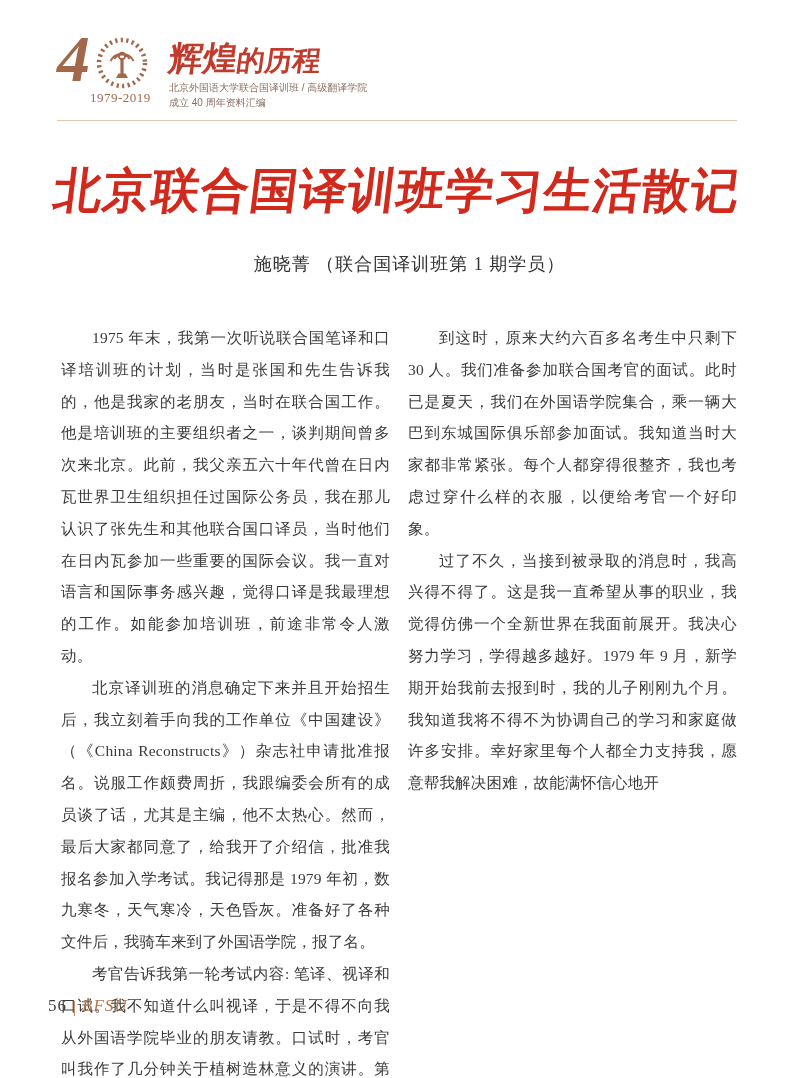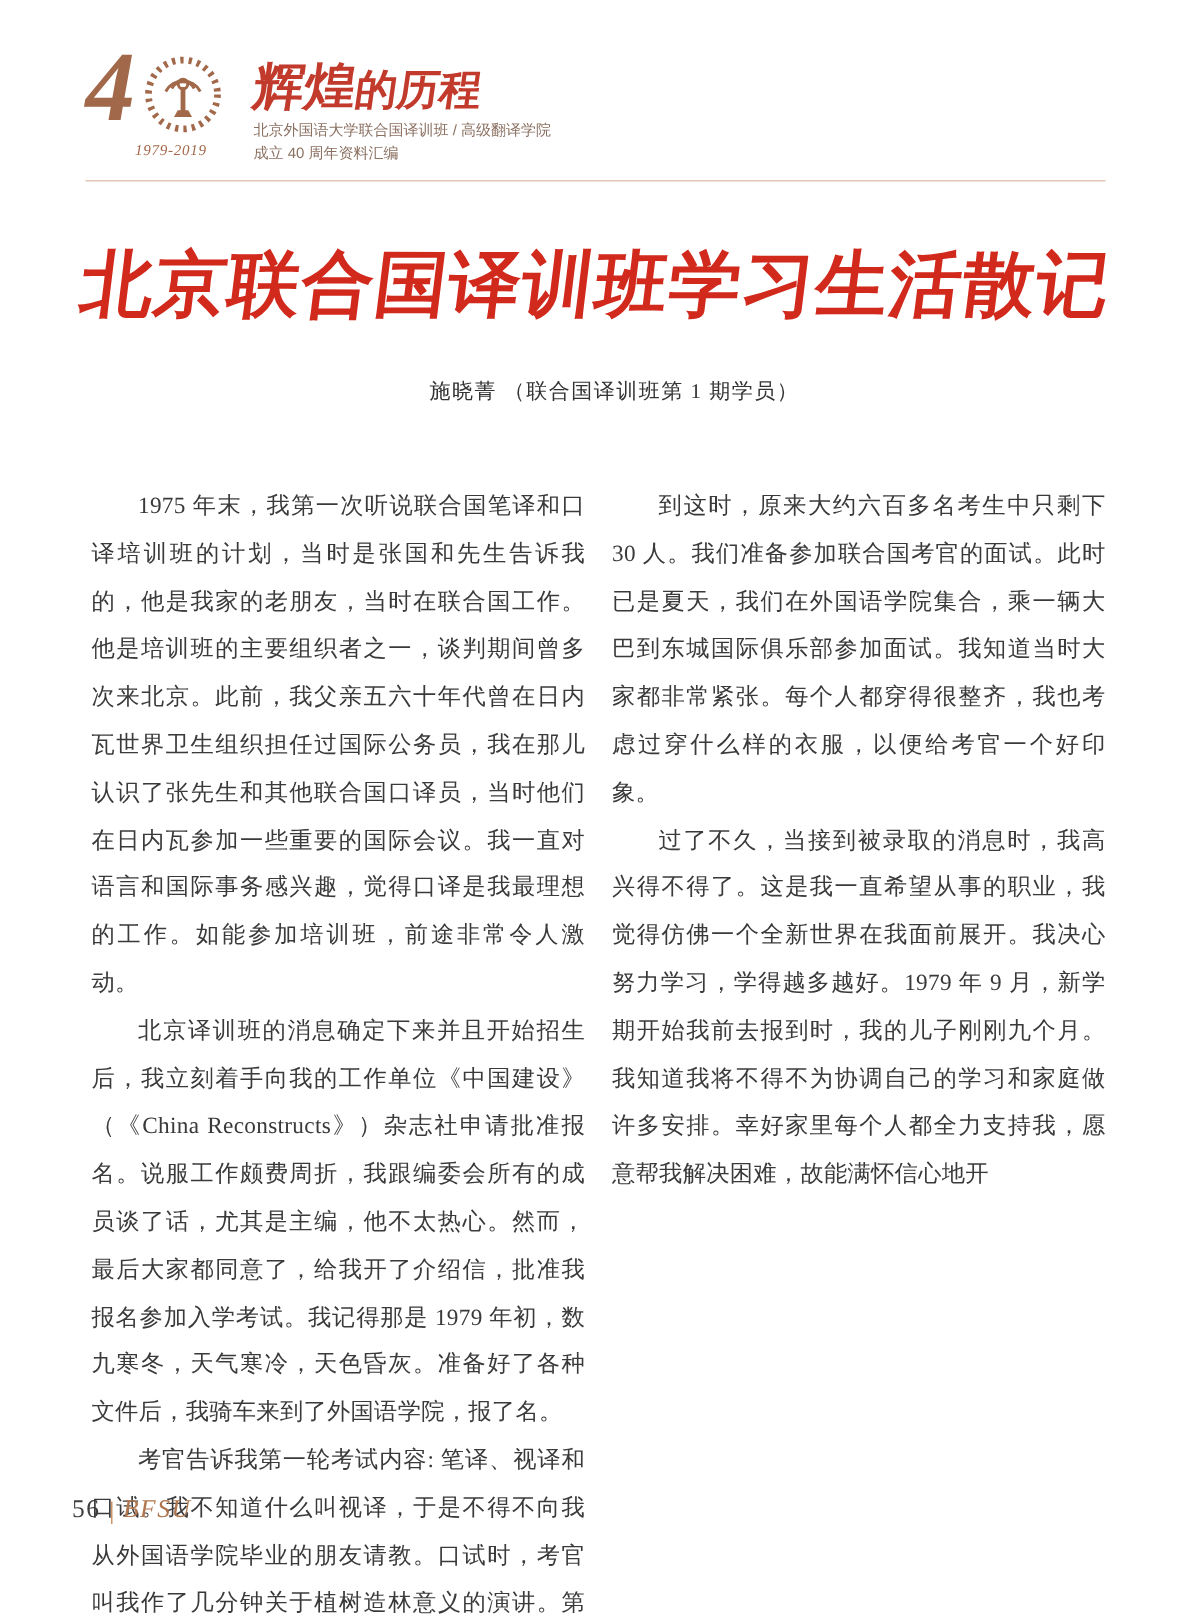--- a/index.html
+++ b/index.html
@@ -21,21 +21,21 @@
 
   .logo-40 { position: relative; width: 104px; height: 70px; flex: 0 0 auto; }
   .numeral4 {
     position: absolute; left: 0; top: -10px;
     font-size: 66px; font-weight: bold; font-style: italic;
     color: #a2684a; line-height: 1;
   }
   .emblem { position: absolute; left: 36px; top: 0; }
   .years {
     position: absolute; left: 30px; bottom: 0;
-    font-style: italic; font-size: 10px; letter-spacing: 0.5px;
+    font-size: 13px; letter-spacing: 0.5px;
     color: #a2684a; background: #ffffff; padding: 0 3px;
     white-space: nowrap;
   }
 
   .logo-text { margin-left: 8px; padding-top: 6px; }
   .slogan { color: #c23a2b; line-height: 1; transform: skewX(-8deg); white-space: nowrap; }
   .slogan-main { font-size: 34px; font-weight: bold; }
   .slogan-rest { font-size: 28px; font-weight: bold; }
   .org { margin-top: 4px; font-size: 10px; color: #8a7061; line-height: 1.5; font-family: Liberation Sans, sans-serif; }
 
@@ -51,21 +51,21 @@
     font-size: 48px; font-weight: bold;
     color: #d2291d;
     transform: skewX(-7deg);
     letter-spacing: 1px;
     line-height: 1.3;
     white-space: nowrap;
   }
   .byline {
     position: absolute; top: 252px; left: 0; right: 0;
     text-align: center;
-    font-size: 14px; color: #333333;
+    font-size: 18px; color: #333333;
     letter-spacing: 1px;
     margin-left: 25px;
   }
 
   
   .columns {
     position: absolute; top: 322px; left: 61px;
     width: 676px;
     display: flex; gap: 18px;
   }

